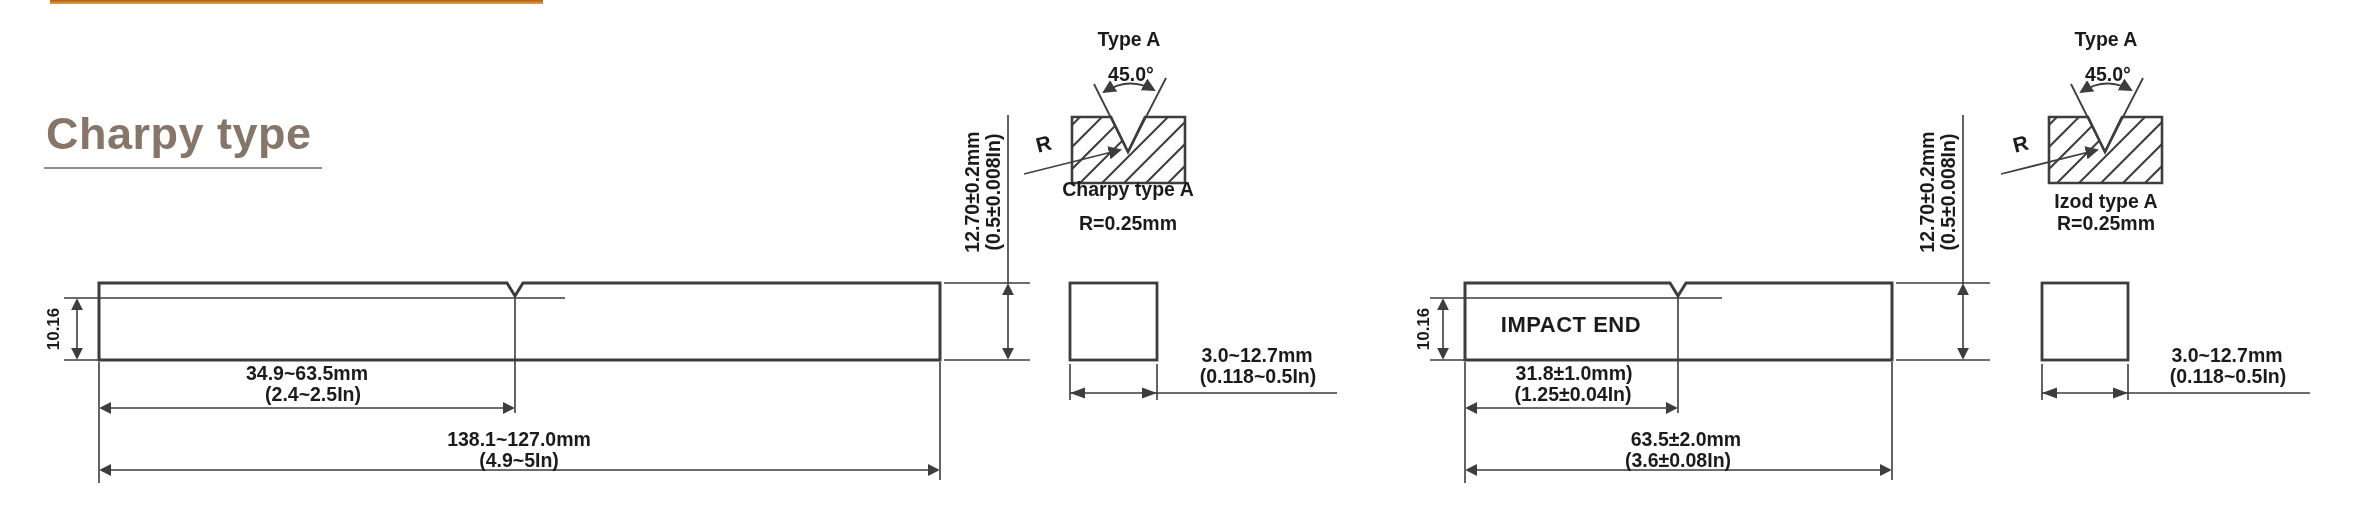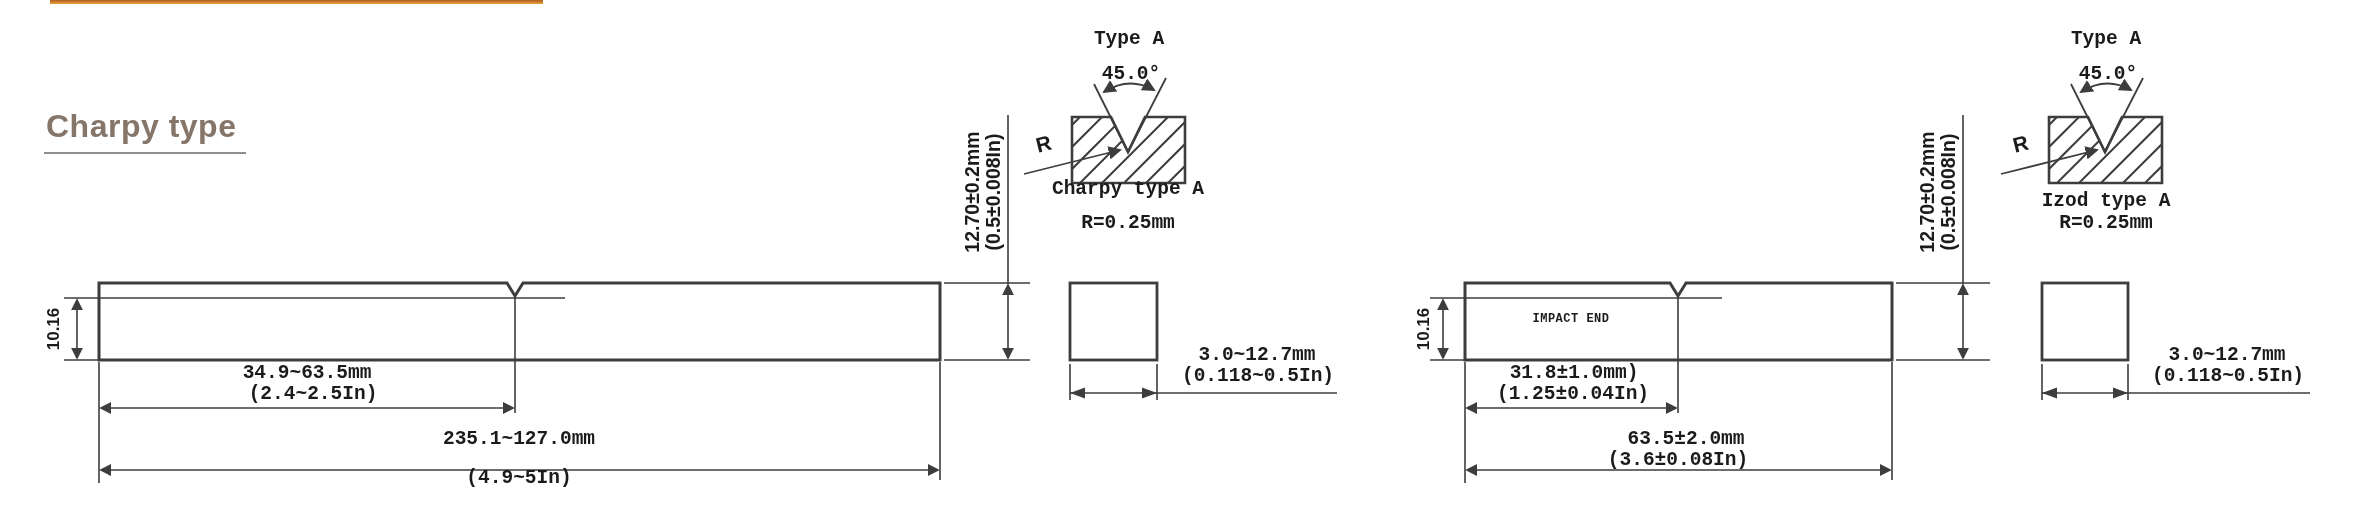--- a/index.html
+++ b/index.html
@@ -2,33 +2,33 @@
 <html><head>
 <meta charset="utf-8">
 <style>
   html,body{margin:0;padding:0;background:#ffffff;}
   #canvas{
     position:relative;width:2377px;height:509px;background:#ffffff;overflow:hidden;
     font-family:"Liberation Sans","DejaVu Sans",sans-serif;
   }
   #linework{position:absolute;left:0;top:0;width:2377px;height:509px;}
   .t{position:absolute;color:#1b1b1b;font-weight:bold;white-space:nowrap;line-height:1.06;}
-  .ctr{transform:translateX(-50%);text-align:center;font-family:Liberation Mono, monospace;}
+  .ctr{transform:translateX(-50%);text-align:center;}
   .dim{font-size:19.5px;}
   .small{font-size:17px;}
   .rot{transform:translate(-50%,-50%) rotate(-90deg);text-align:center;}
   .heading{
-    position:absolute;color:#86766a;font-weight:bold;font-size:32px;letter-spacing:.5px;
+    position:absolute;color:#86766a;font-weight:bold;font-size:45px;letter-spacing:.5px;
     border-bottom:2.5px solid #8e8e8e;padding:0 10px 7px 2px;white-space:nowrap;
   }
   .accent{
     position:absolute;left:50px;top:0;width:493px;height:4px;
     background:linear-gradient(to bottom,#aa5c20,#f0a23a);
   }
-  .impact{font-size:12px;letter-spacing:.5px;}
+  .impact{font-size:22px;letter-spacing:.5px;}
   .rsym{font-size:21px;transform:rotate(-14deg);}
 </style>
 </head>
 <body>
 
 <div id="canvas">
 
   <div class="accent"></div>
 
   <svg id="linework" viewBox="0 0 2377 509" xmlns="http://www.w3.org/2000/svg">
@@ -122,22 +122,22 @@
     </g>
   </svg>
 
   <div class="heading" style="left:44px;top:108px;">Charpy type</div>
 
   <div class="t small rot" style="left:54px;top:329px;">10.16</div>
 
   <div class="t dim ctr" style="left:307px;top:363px;">34.9~63.5mm</div>
   <div class="t dim ctr" style="left:313px;top:384px;">(2.4~2.5In)</div>
 
-  <div class="t dim ctr" style="left:519px;top:429px;">235.1~127.0mm</div>
-  <div class="t dim ctr" style="left:519px;top:468px;">(4.9~5In)</div>
+  <div class="t dim ctr" style="left:519px;top:429px;">138.1~127.0mm</div>
+  <div class="t dim ctr" style="left:519px;top:450px;">(4.9~5In)</div>
 
   <div class="t dim rot" style="left:983px;top:192px;">
     <div>12.70±0.2mm</div>
     <div>(0.5±0.008In)</div>
   </div>
 
   <div class="t dim ctr" style="left:1129px;top:29px;">Type A</div>
   <div class="t dim ctr" style="left:1131px;top:64px;">45.0°</div>
   <div class="t rsym" style="left:1036px;top:133px;">R</div>
   <div class="t dim ctr" style="left:1128px;top:179px;">Charpy type A</div>

